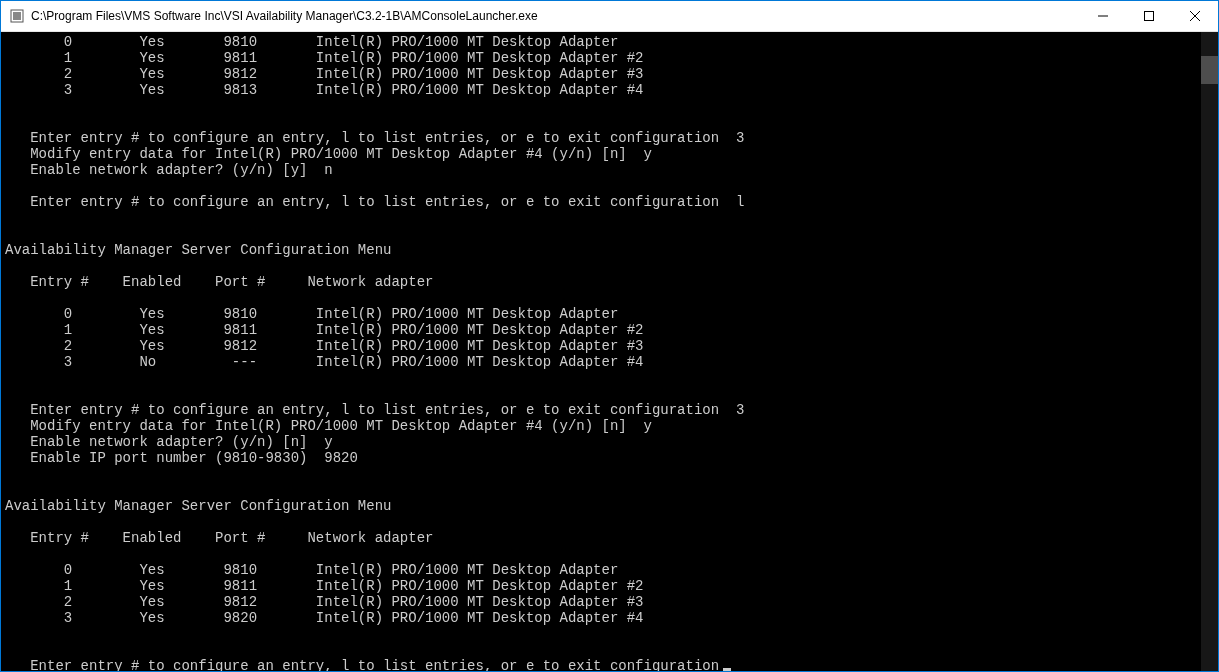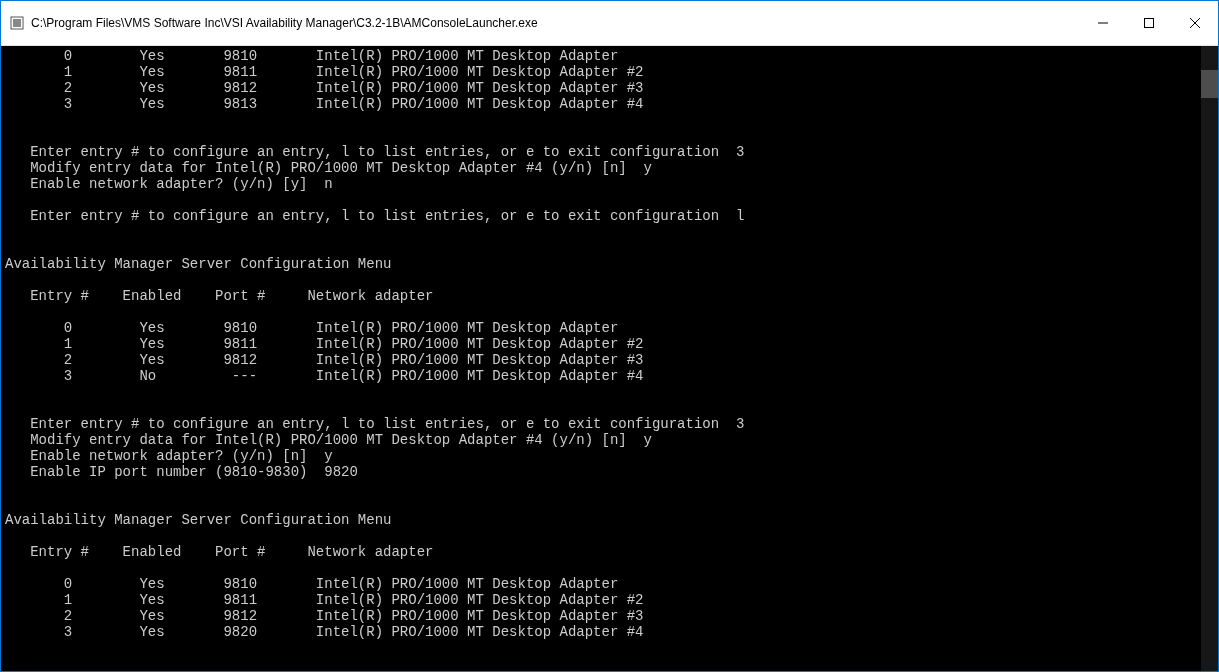--- a/index.html
+++ b/index.html
@@ -5,21 +5,21 @@
     * { margin: 0; padding: 0; box-sizing: border-box; }
     body {
       font-family: "Segoe UI", Tahoma, sans-serif;
       background: #fff;
       width: 1219px;
       height: 672px;
       overflow: hidden;
       border: 1px solid #0078d7;
     }
     .titlebar {
-      height: 45px;
+      height: 31px;
       background: #fff;
       display: flex;
       align-items: center;
       border-bottom: 1px solid #e5e5e5;
     }
     .titlebar-icon {
       width: 16px;
       height: 16px;
       margin: 0 6px 0 8px;
       display: flex;

